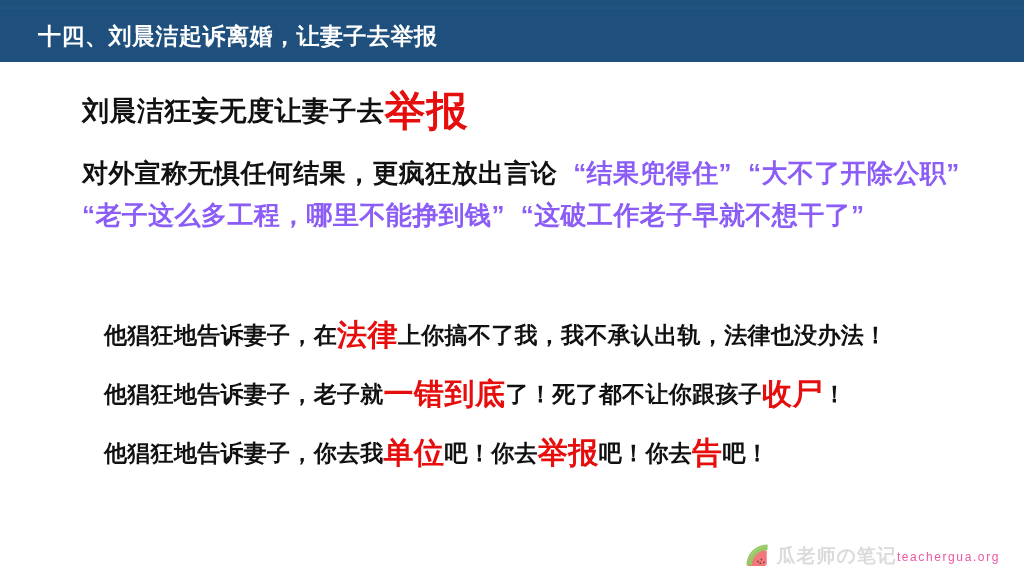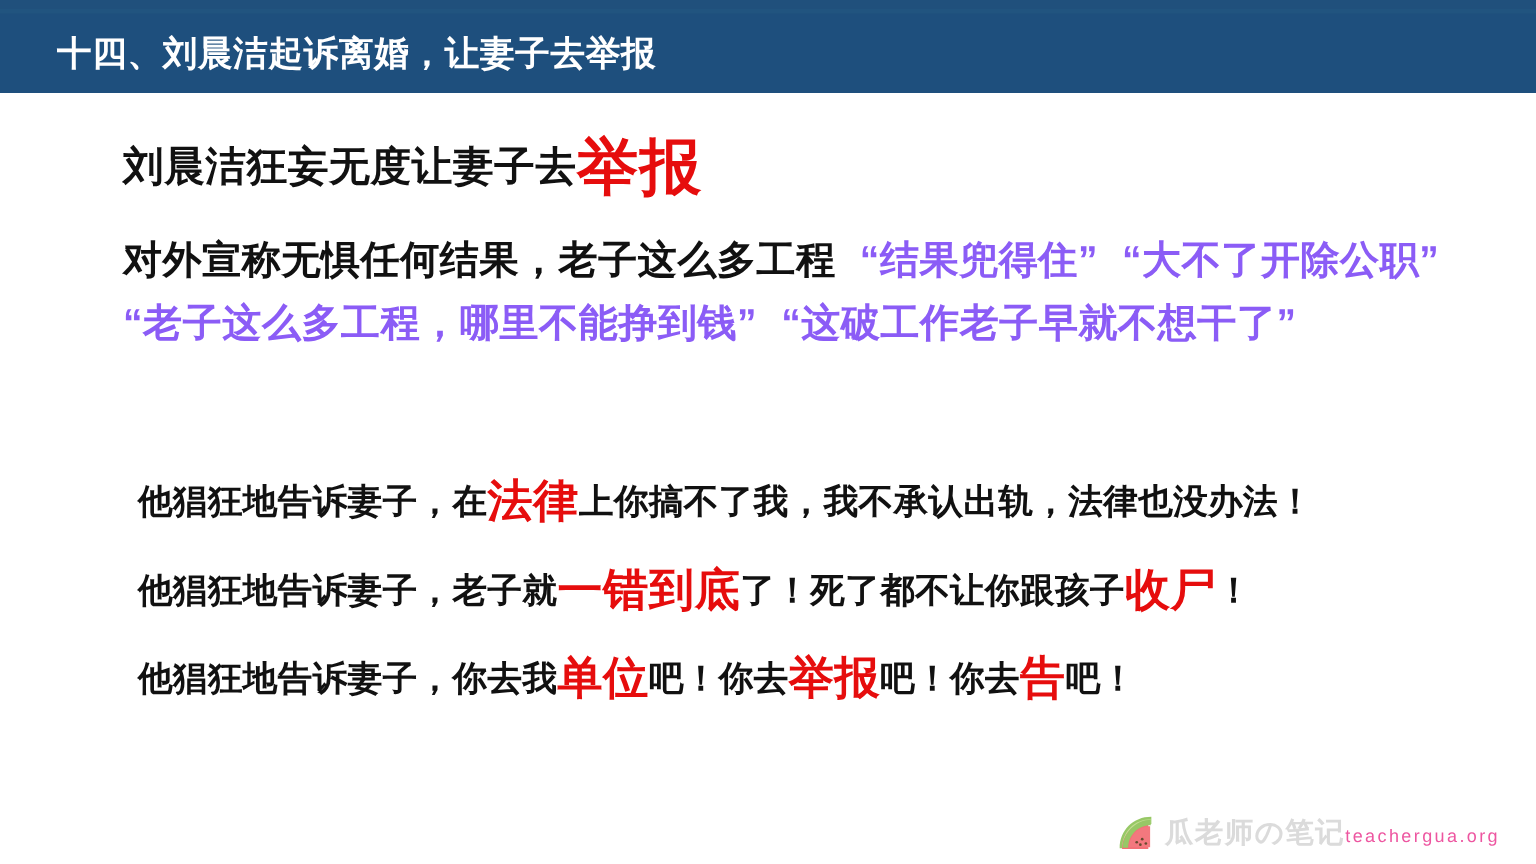--- a/index.html
+++ b/index.html
@@ -108,21 +108,21 @@
   .para-quote .red {
     color: #8b5cf6;
   }
   .para-quote .gap {
     display: inline-block;
     width: 16px;
   }
 
   .blk-c {
     position: absolute;
-    left: 92px;
+    left: 104px;
     top: 258px;
     width: 900px;
   }
   .claim-line {
     font-size: 23px;
     font-weight: bold;
     color: #111111;
     line-height: 1;
     white-space: nowrap;
     letter-spacing: 0.3px;
@@ -185,21 +185,21 @@
   <div class="content">
 
     <div class="blk-a">
       <div class="line-lead">
         <span>刘晨洁狂妄无度让妻子去</span><span class="hl-big">举报</span>
       </div>
     </div>
 
     <div class="blk-b">
       <div class="para-quote">
-        <span>对外宣称无惧任何结果，老子这么多工程</span><span class="gap"></span><span class="red">“结果兜得住”</span><span class="gap"></span><span class="red">“大不了开除公职”</span><span class="gap"></span><span class="red">“老子这么多工程，哪里不能挣到钱”</span><span class="gap"></span><span class="red">“这破工作老子早就不想干了”</span>
+        <span>对外宣称无惧任何结果，更疯狂放出言论</span><span class="gap"></span><span class="red">“结果兜得住”</span><span class="gap"></span><span class="red">“大不了开除公职”</span><span class="gap"></span><span class="red">“老子这么多工程，哪里不能挣到钱”</span><span class="gap"></span><span class="red">“这破工作老子早就不想干了”</span>
       </div>
     </div>
 
     <div class="blk-c">
 
       <div class="claim-line">
         <span>他猖狂地告诉妻子，在</span><span class="hl">法律</span><span>上你搞不了我，我不承认出轨，法律也没办法！</span>
       </div>
 
       <div class="claim-line">

